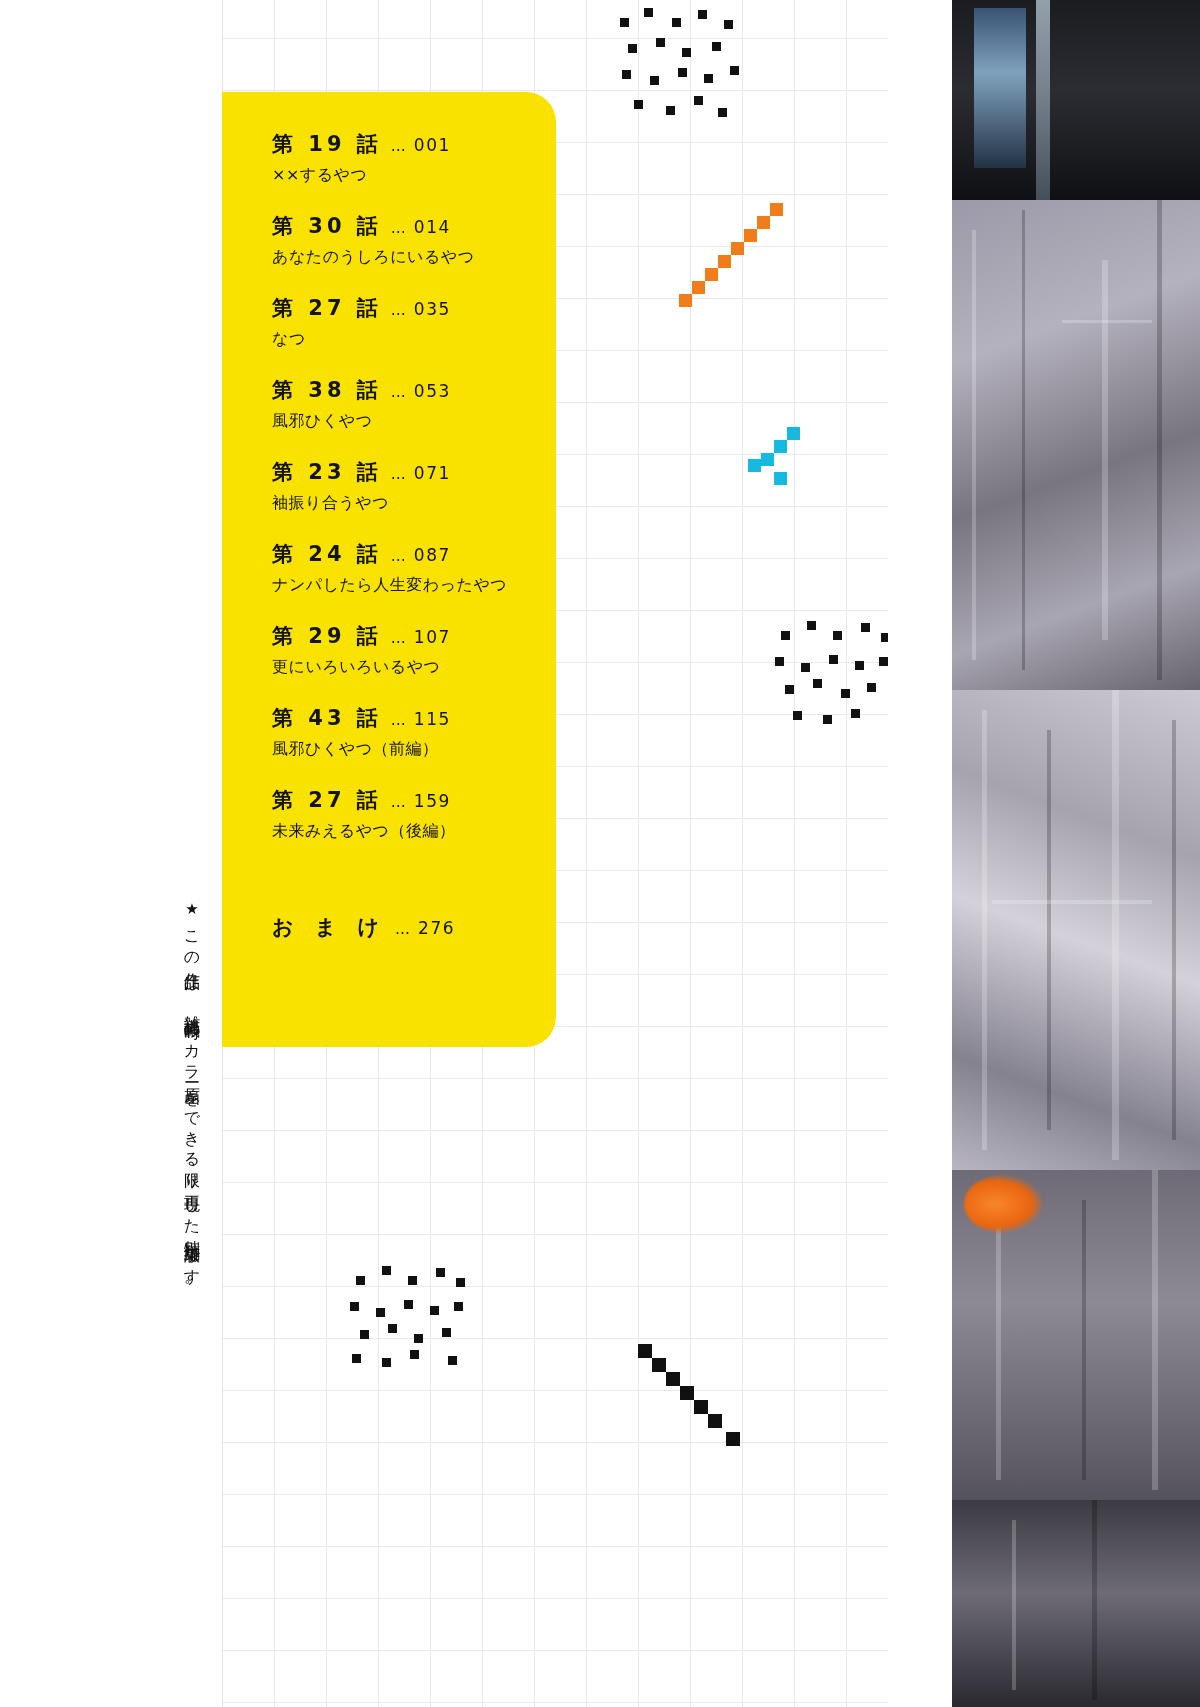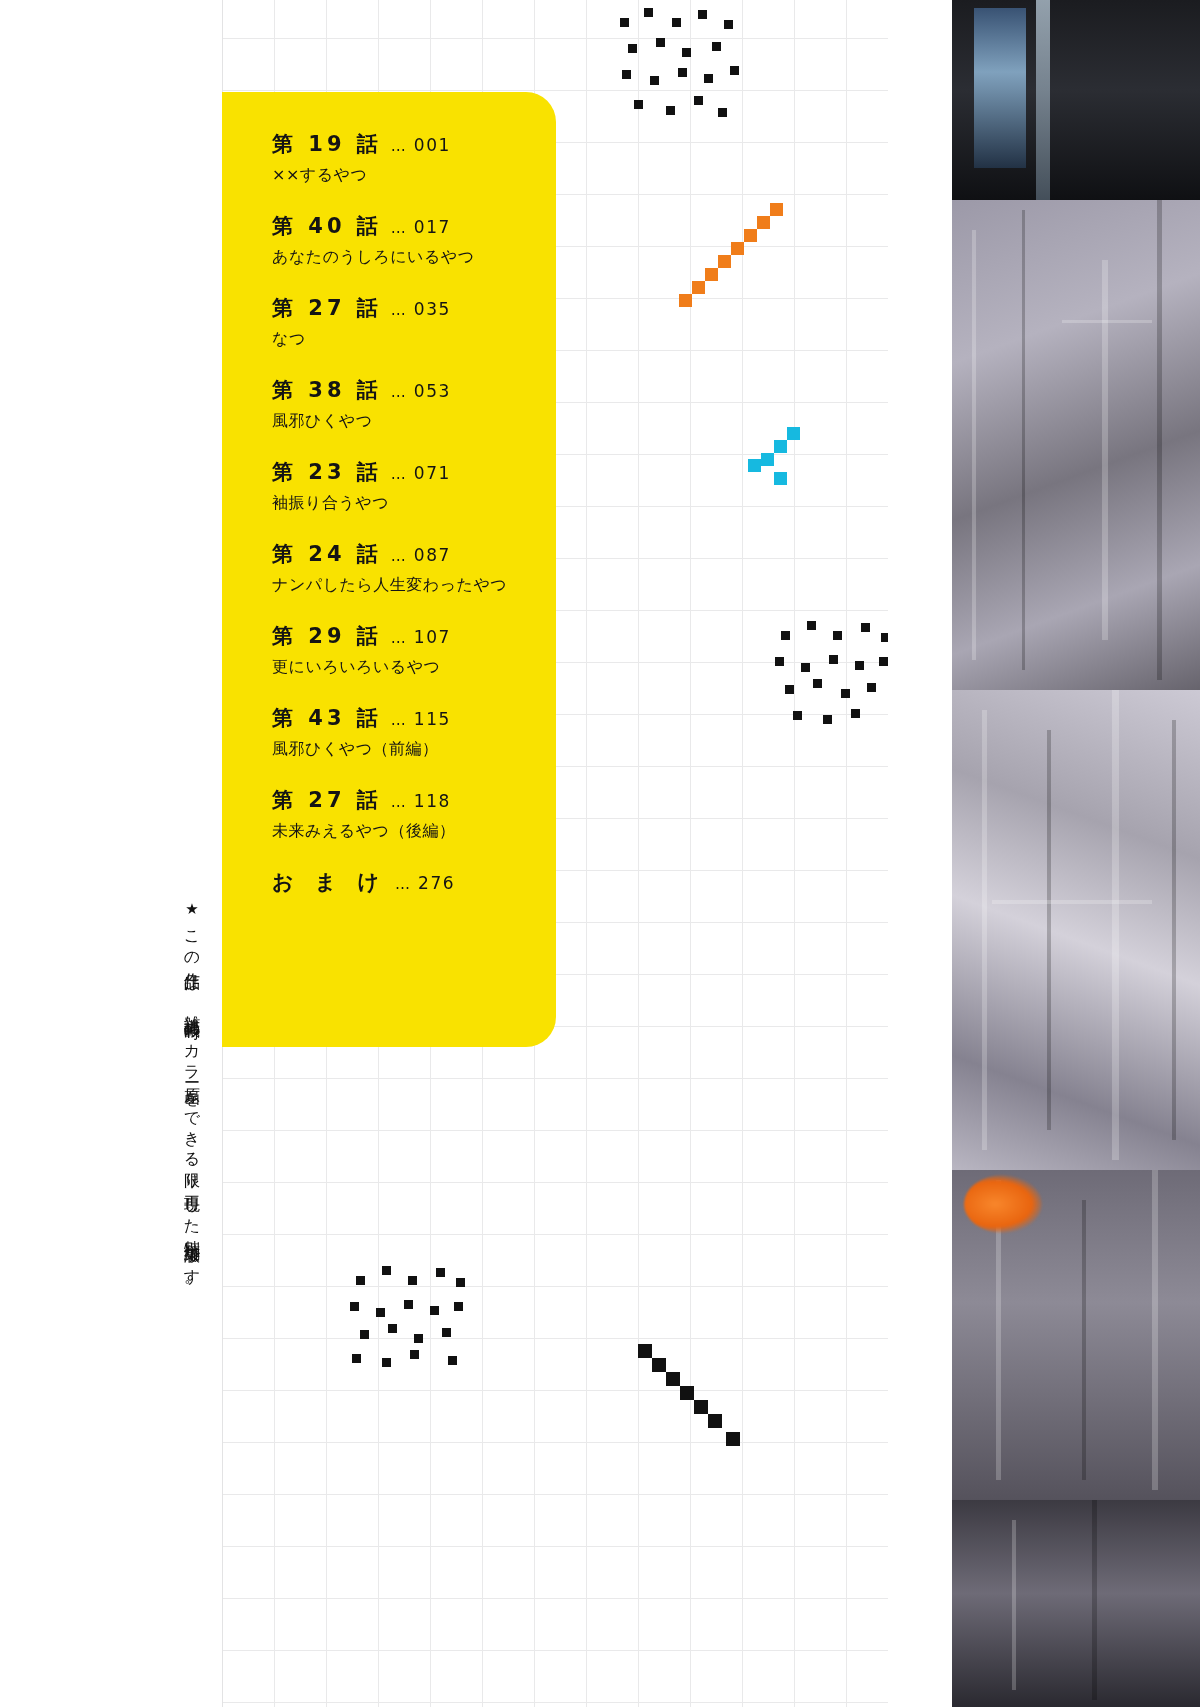--- a/index.html
+++ b/index.html
@@ -163,21 +163,21 @@
     font-size: 17px;
     letter-spacing: 1.5px;
     color: #141414;
   }
   .ch-sub {
     margin-top: 7px;
     font-size: 16px;
     letter-spacing: 0.5px;
     color: #141414;
   }
-  .entry.omake .ch-label { letter-spacing: 7px; }
+  .entry.omake .ch-label { letter-spacing: 7px; margin-top: 45px; }
 
   
   .vnote {
     position: absolute;
     left: 168px;
     top: 900px;
     width: 34px;
     height: 770px;
     writing-mode: vertical-rl;
     text-orientation: upright;
@@ -333,23 +333,23 @@
         <div class="entry-head">
           <span class="ch-label">第 19 話</span>
           <span class="ch-dots">…</span>
           <span class="ch-page">001</span>
         </div>
         <div class="ch-sub">××するやつ</div>
       </div>
 
       <div class="entry">
         <div class="entry-head">
-          <span class="ch-label">第 40 話</span>
-          <span class="ch-dots">…</span>
-          <span class="ch-page">017</span>
+          <span class="ch-label">第 30 話</span>
+          <span class="ch-dots">…</span>
+          <span class="ch-page">014</span>
         </div>
         <div class="ch-sub">あなたのうしろにいるやつ</div>
       </div>
 
       <div class="entry">
         <div class="entry-head">
           <span class="ch-label">第 27 話</span>
           <span class="ch-dots">…</span>
           <span class="ch-page">035</span>
         </div>
@@ -398,21 +398,21 @@
           <span class="ch-dots">…</span>
           <span class="ch-page">115</span>
         </div>
         <div class="ch-sub">風邪ひくやつ（前編）</div>
       </div>
 
       <div class="entry">
         <div class="entry-head">
           <span class="ch-label">第 27 話</span>
           <span class="ch-dots">…</span>
-          <span class="ch-page">118</span>
+          <span class="ch-page">159</span>
         </div>
         <div class="ch-sub">未来みえるやつ（後編）</div>
       </div>
 
       <div class="entry omake">
         <div class="entry-head">
           <span class="ch-label">お ま け</span>
           <span class="ch-dots">…</span>
           <span class="ch-page">276</span>
         </div>

